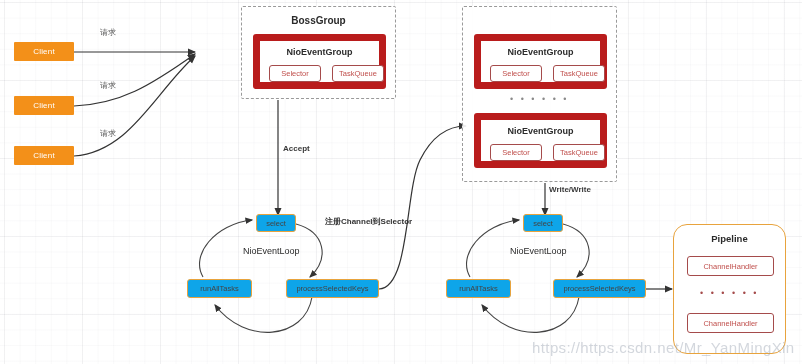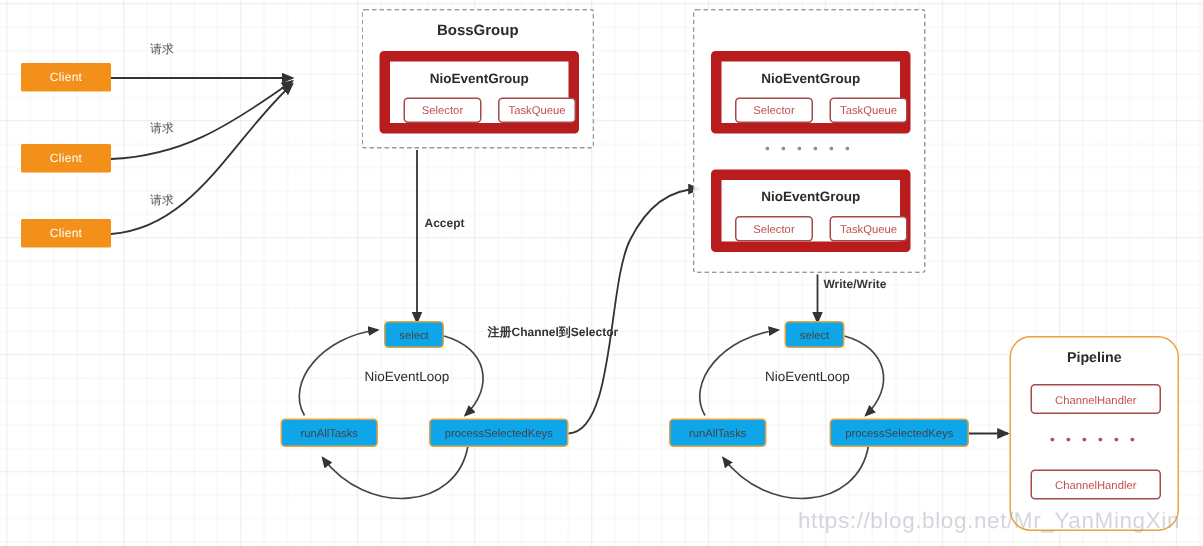--- a/index.html
+++ b/index.html
@@ -241,13 +241,13 @@
   <div class="pipeline-title" style="top:8px;">Pipeline</div>
   <div class="chip-red" style="left:13px; top:31px; width:87px; height:20px;">
     <span>ChannelHandler</span>
   </div>
   <div class="dots-red" style="top:63px;">• • • • • •</div>
   <div class="chip-red" style="left:13px; top:88px; width:87px; height:20px;">
     <span>ChannelHandler</span>
   </div>
 </div>
 
-<div class="watermark" style="left:532px; top:339px;">https://blog.blog.net/Mr_YanMingXin</div>
+<div class="watermark" style="left:532px; top:339px;">https://https.csdn.net/Mr_YanMingXin</div>
 
 </body></html>

